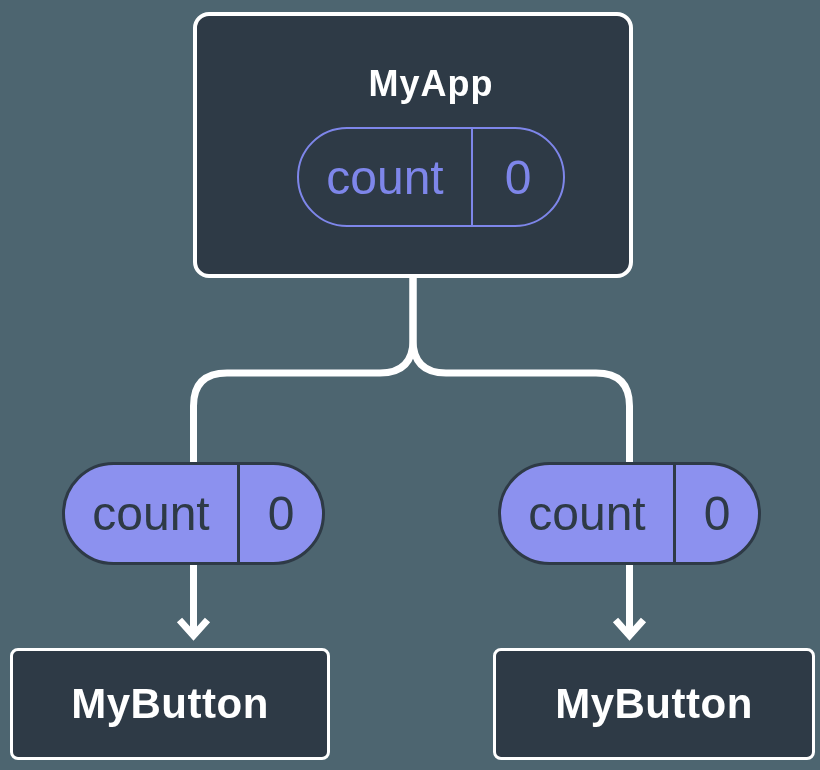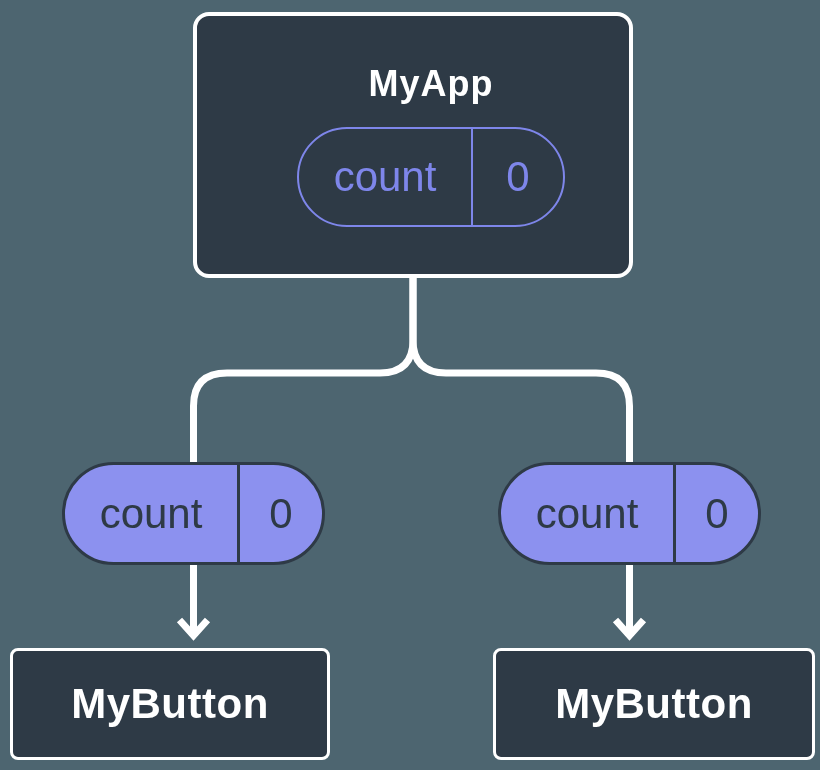--- a/index.html
+++ b/index.html
@@ -71,21 +71,21 @@
   }
   .leaf-node .node-title { font-size: 42px; letter-spacing: 0.5px; }
   .leaf-left  { left: 10px;  top: 648px; width: 320px; height: 112px; }
   .leaf-right { left: 493px; top: 648px; width: 322px; height: 112px; }
 
   .pill {
     display: flex;
     align-items: stretch;
     box-sizing: border-box;
     border-radius: 999px;
-    font-size: 42px;
+    font-size: 48px;
     overflow: hidden;
   }
   .pill .cell {
     display: flex;
     align-items: center;
     justify-content: center;
   }
   .pill .pill-name { flex: 0 0 172px; }
   .pill .pill-value { flex: 1 1 auto; }
   .pill-outline-style {

